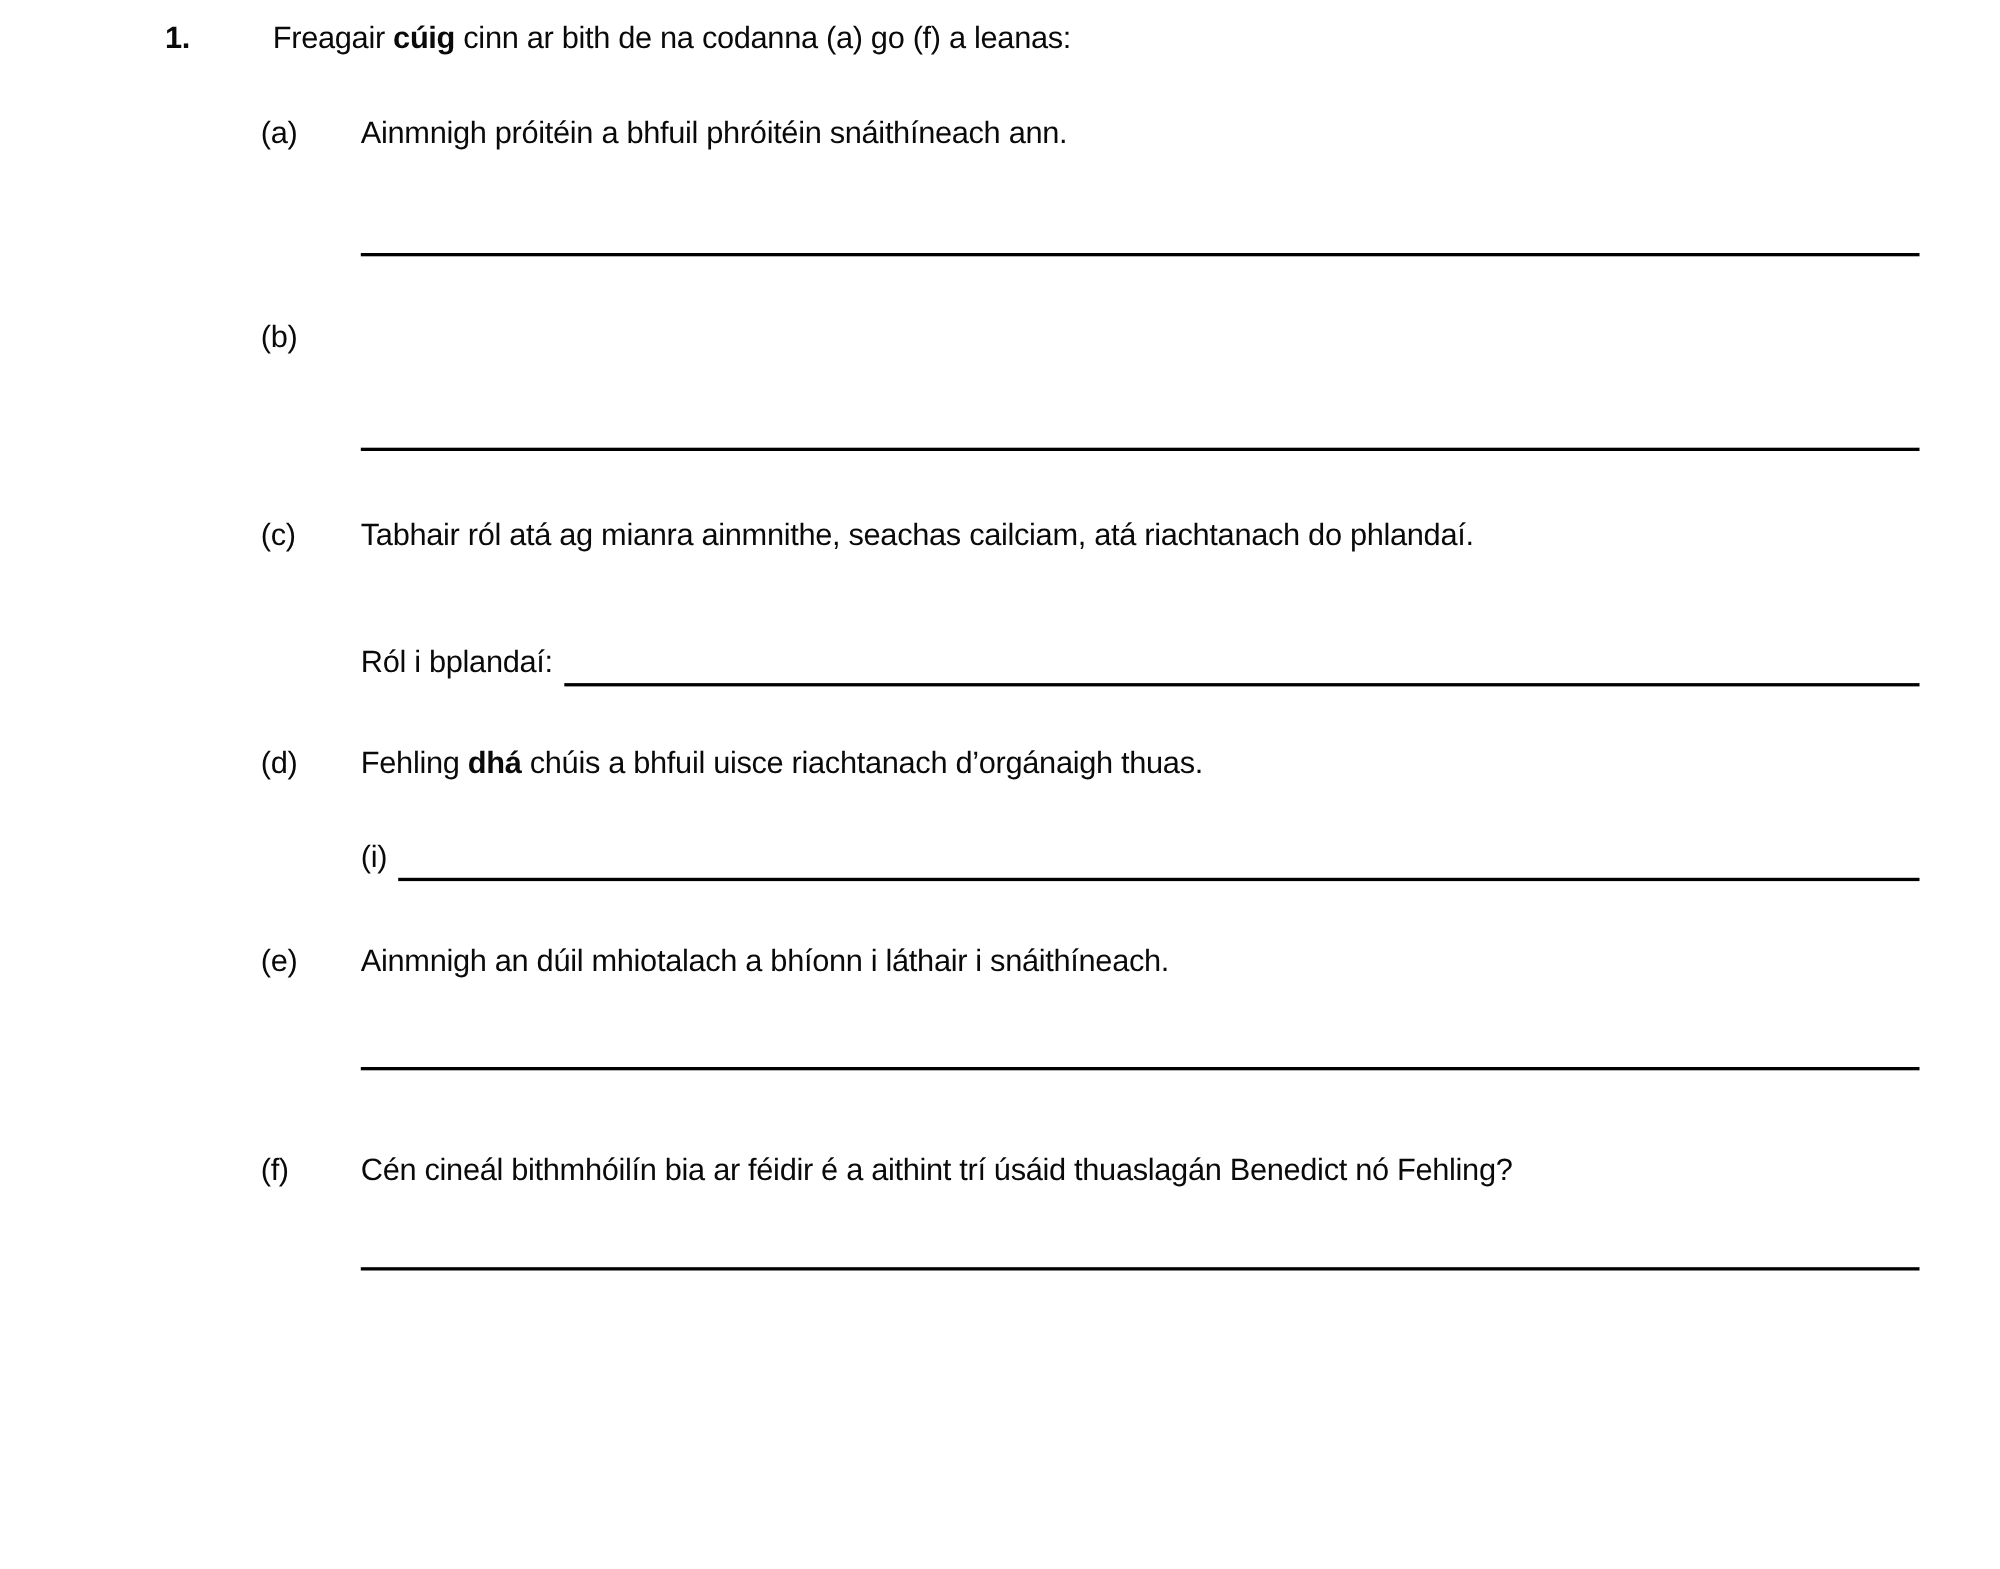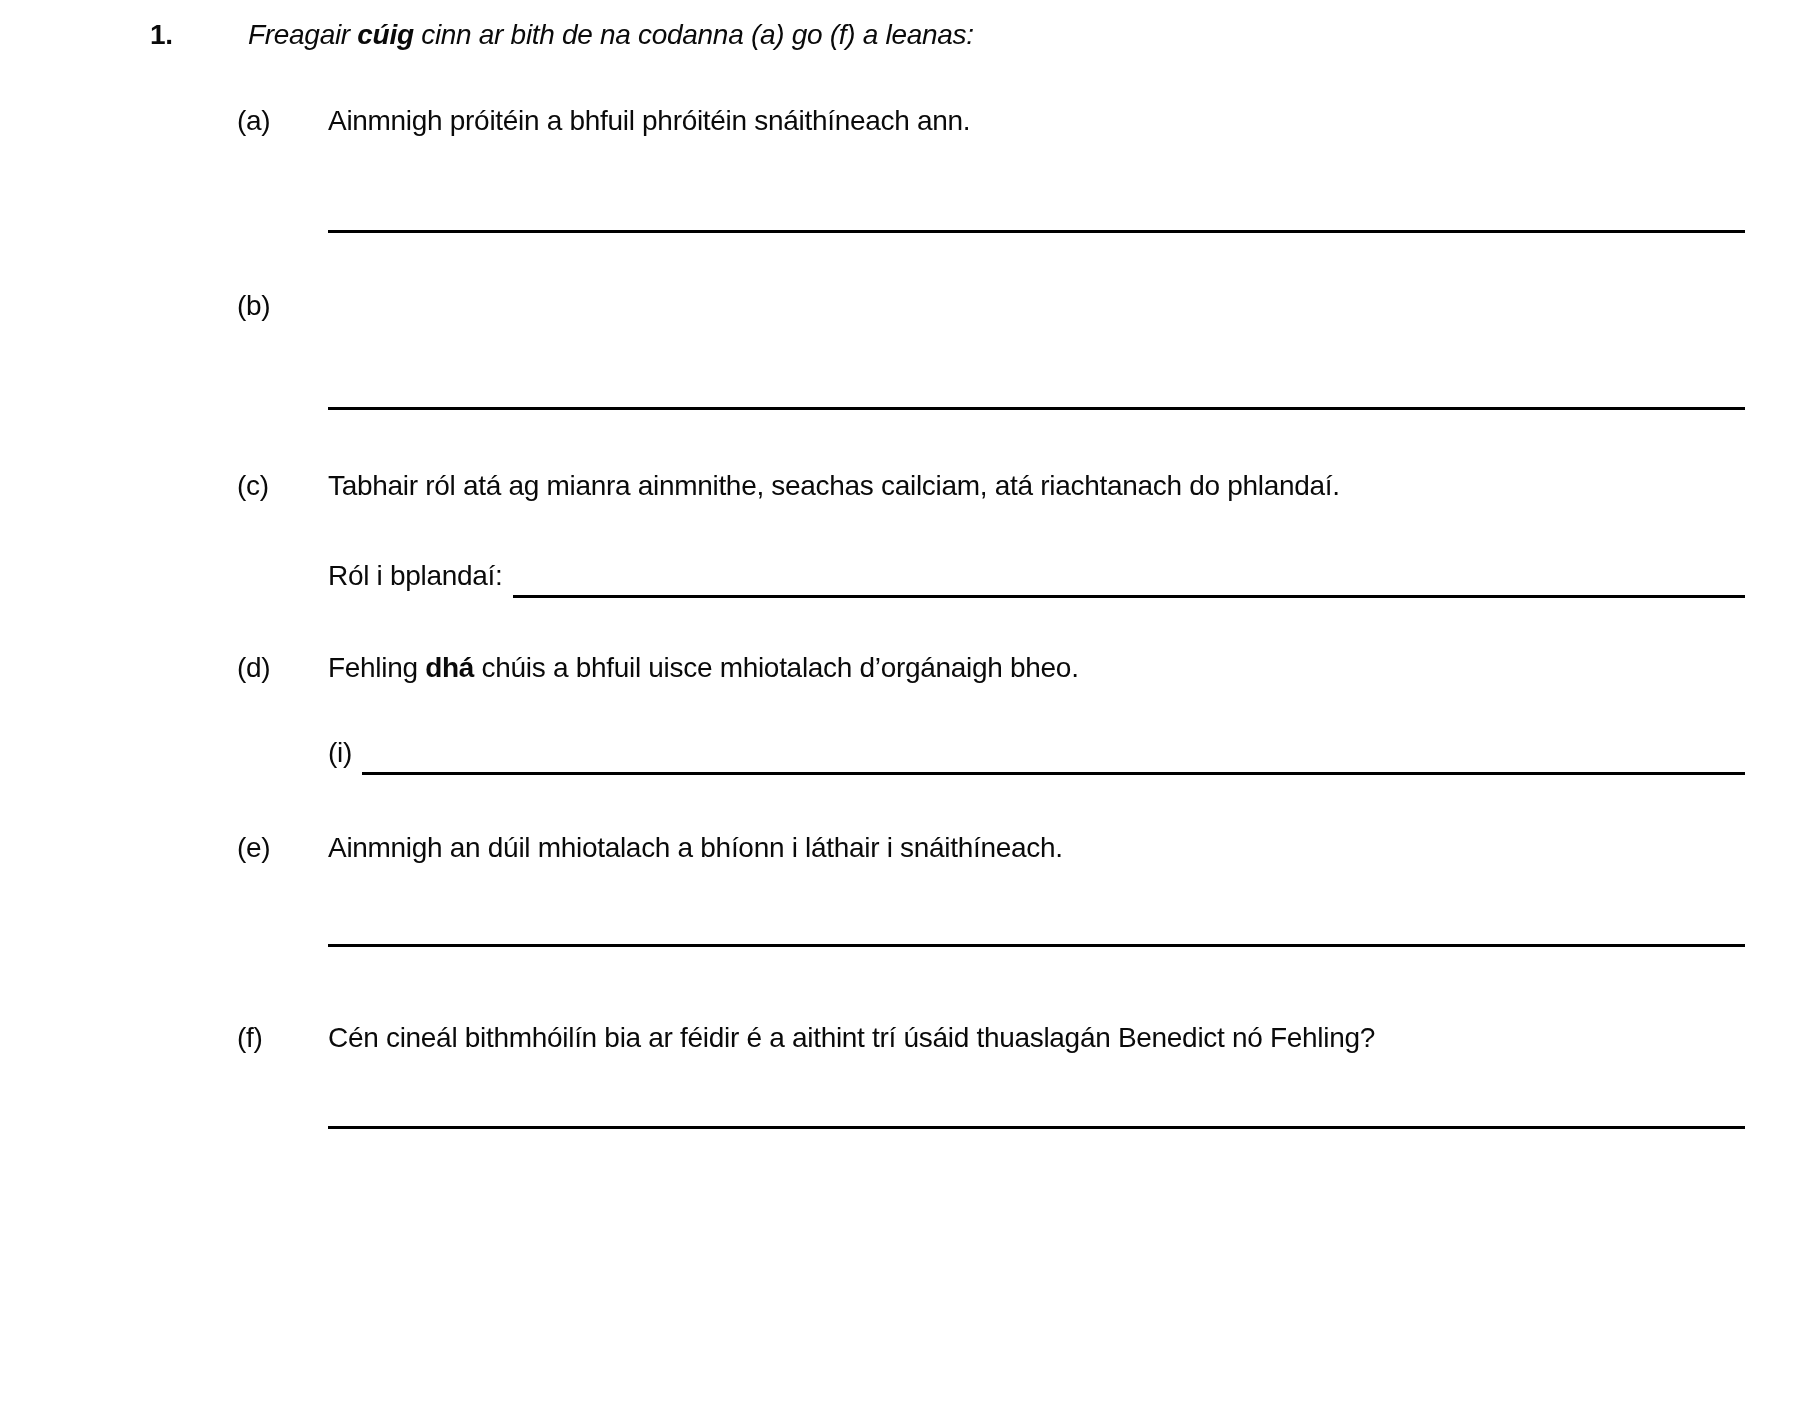--- a/index.html
+++ b/index.html
@@ -12,21 +12,21 @@
     color: #0a0a0a;
     font-family: "Liberation Sans", sans-serif;
     font-size: 28px;
     line-height: 45px;
     letter-spacing: -0.3px;
     padding: 12px 73px 0 150px;
     overflow: hidden;
   }
   .q-header { display: flex; }
   .q-num { font-weight: bold; width: 98px; flex-shrink: 0; }
-  .q-intro { flex: 1; font-style: italic; }
+  .q-intro { flex: 1; }
   .parts { margin-left: 87px; }
   .part-row { display: flex; }
   .part-label { width: 91px; flex-shrink: 0; }
   .part-text { flex: 1; }
   b { font-weight: bold; }
   
   .answer-line {
     height: 3px;
     border-bottom: 3px solid #000;
     margin-left: 91px;
@@ -56,28 +56,28 @@
 
     <div class="part-row" style="margin-top:50px">
       <span class="part-label">(b)</span>
     </div>
     <div class="answer-line" style="margin-top:79px"></div>
 
     <div class="part-row" style="margin-top:53px">
       <span class="part-label">(c)</span>
       <p class="part-text">Tabhair ról atá ag mianra ainmnithe, seachas cailciam, atá riachtanach do phlandaí.</p>
     </div>
-    <div class="field-row" style="margin-top:45px">
+    <div class="field-row" style="margin-top:71px">
       <span class="field-label">Ról i bplandaí:</span>
       <div class="fill-line"></div>
     </div>
 
     <div class="part-row" style="margin-top:47px">
       <span class="part-label">(d)</span>
-      <p class="part-text"><span>Fehling </span><b>dhá</b><span> chúis a bhfuil uisce mhiotalach d’orgánaigh bheo.</span></p>
+      <p class="part-text"><span>Fehling </span><b>dhá</b><span> chúis a bhfuil uisce riachtanach d’orgánaigh thuas.</span></p>
     </div>
     <div class="field-row" style="margin-top:40px">
       <span class="field-label">(i)</span>
       <div class="fill-line"></div>
     </div>
 
     <div class="part-row" style="margin-top:50px">
       <span class="part-label">(e)</span>
       <p class="part-text">Ainmnigh an dúil mhiotalach a bhíonn i láthair i snáithíneach.</p>
     </div>

